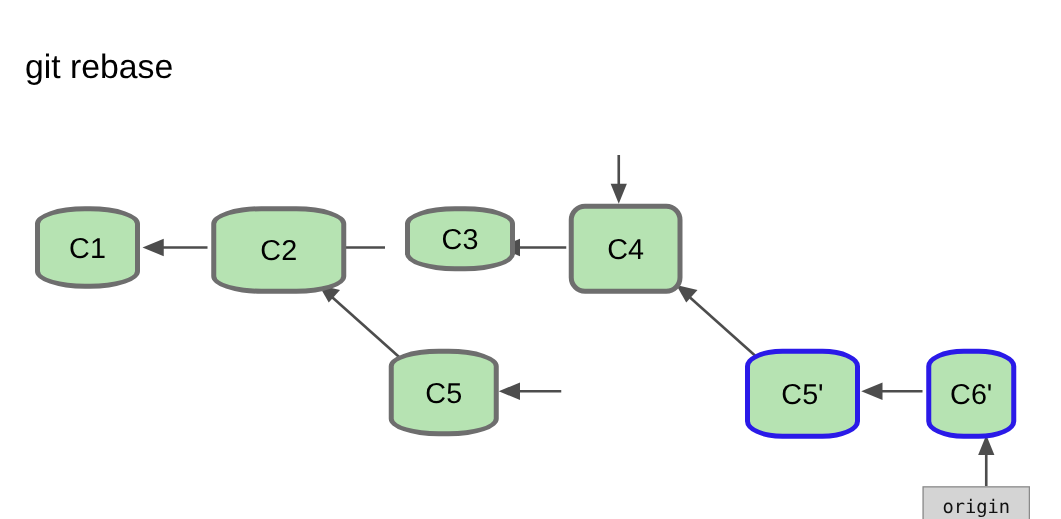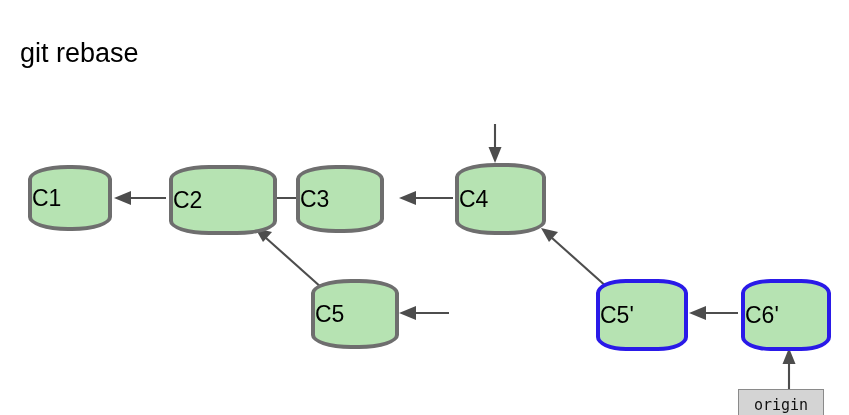--- a/index.html
+++ b/index.html
@@ -32,20 +32,21 @@
 
   
   .commit {
     position: absolute;
     box-sizing: border-box;
     background: #b6e3b2;
     border: 4px solid #6e6e6e;
     border-radius: 40px / 14px;
     display: flex;
     align-items: center;
+    justify-content: center;
     font-family: "Liberation Sans", sans-serif;
     font-size: 23px;
     font-weight: 400;
     color: #000000;
     line-height: 1;
     white-space: nowrap;
   }
   .commit.rebased {
     border-color: #2a1ae8;
     border-width: 4px;
@@ -151,34 +152,34 @@
   </div>
 
   <div class="commit" style="left:28px; top:145px; width:84px; height:66px;">
     <span class="clabel">C1</span>
   </div>
 
   <div class="commit" style="left:169px; top:145px; width:108px; height:70px;">
     <span class="clabel">C2</span>
   </div>
 
-  <div class="commit" style="left:296px; top:145px; width:88px; height:68px;">
+  <div class="commit" style="left:324px; top:145px; width:88px; height:52px;">
     <span class="clabel">C3</span>
   </div>
 
-  <div class="commit" style="left:455px; top:143px; width:91px; height:72px;">
+  <div class="commit" style="left:455px; top:143px; width:91px; height:72px;border-radius:13px;">
     <span class="clabel">C4</span>
   </div>
 
   <div class="commit" style="left:311px; top:259px; width:88px; height:70px;">
     <span class="clabel">C5</span>
   </div>
 
 
   <div class="commit rebased" style="left:596px; top:259px; width:92px; height:72px;">
     <span class="clabel">C5'</span>
   </div>
 
-  <div class="commit rebased" style="left:741px; top:259px; width:90px; height:72px;">
+  <div class="commit rebased" style="left:741px; top:259px; width:72px; height:72px;">
     <span class="clabel">C6'</span>
   </div>
 
 </div>
 
 </body></html>

